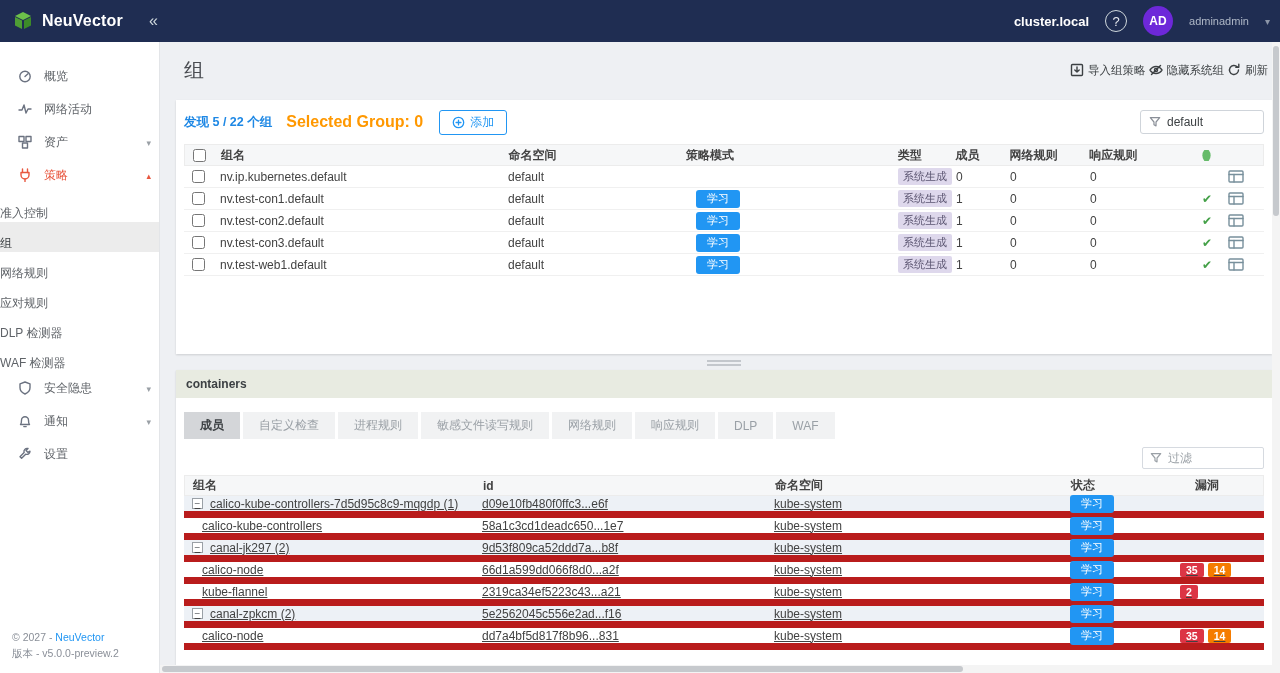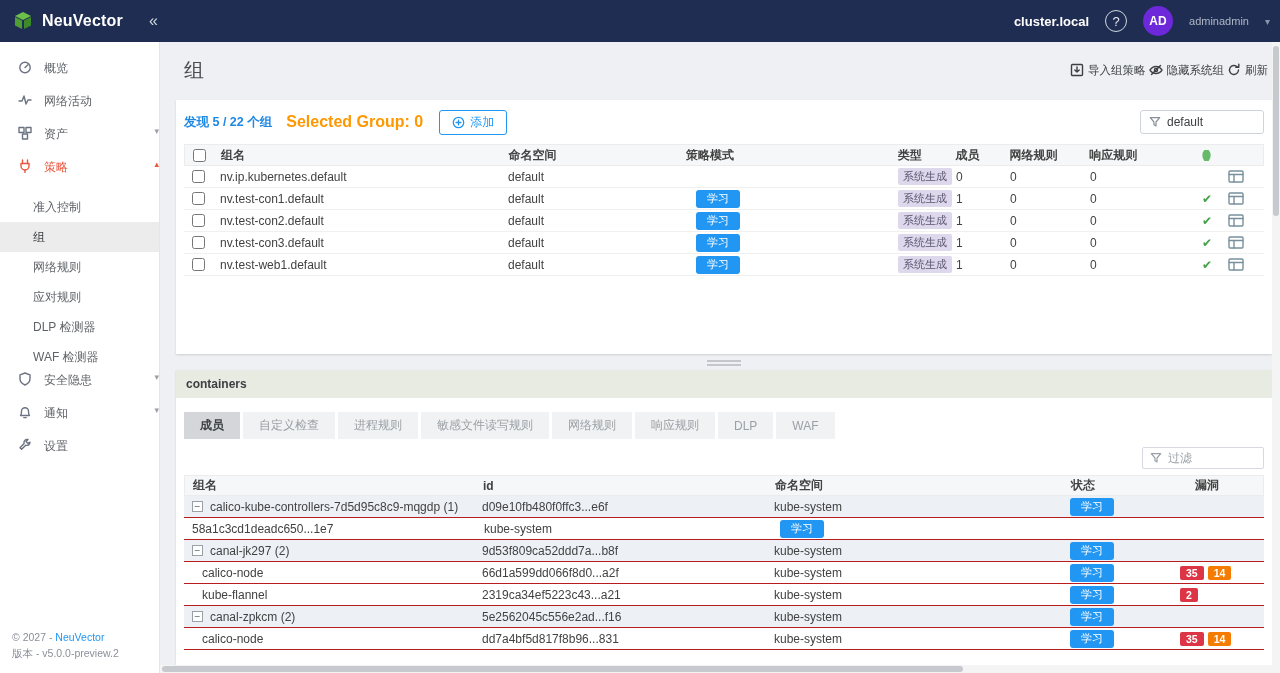--- a/index.html
+++ b/index.html
@@ -13,26 +13,26 @@
   .topbar-right { margin-left:auto; display:flex; align-items:center; gap:16px; padding-right:10px; }
   .cluster { font-size:13px; font-weight:bold; }
   .help-circle { width:22px; height:22px; border:1px solid #cfd8dc; border-radius:50%; display:flex; align-items:center; justify-content:center; font-size:13px; color:#e8eaf0; cursor:pointer; }
   .avatar { width:30px; height:30px; border-radius:50%; background:#6d28d9; color:#fff; font-size:12px; font-weight:bold; display:flex; align-items:center; justify-content:center; }
   .user-block { display:flex; flex-direction:row; line-height:13px; font-size:11px; color:#aeb7c6; }
   .user-caret { color:#8b95a8; font-size:10px; cursor:pointer; }
 
   
   .sidebar { position:absolute; top:42px; left:0; width:160px; bottom:0; background:#fff; border-right:1px solid #e3e5e8; z-index:10; }
   .menu { padding-top:18px; }
-  .menu-item { height:33px; display:flex; padding:0 0 0 18px; color:#5f6368; font-size:12px; cursor:pointer; }
+  .menu-item { height:33px; display:flex; align-items:center; padding:0 8px 0 18px; color:#5f6368; font-size:12px; cursor:pointer; }
   .menu-item .mi-icon { width:15px; height:15px; display:inline-flex; }
   .menu-item .label { margin-left:11px; flex:1; }
   .caret { color:#9aa0a6; font-size:9px; }
   .menu-item.policy, .menu-item.policy .caret { color:#e8573f; }
-  .sub-item { height:30px; display:flex; align-items:center; padding-left:33px; font-size:12px; color:#5f6368; cursor:pointer; }
+  .sub-item { height:30px; display:flex; align-items:flex-end; font-size:12px; color:#5f6368; cursor:pointer; }
   .sub-item.active { background:#ececec; color:#3c4043; }
   .side-footer { position:absolute; left:12px; bottom:12px; font-size:10.5px; color:#8a8f98; line-height:16px; }
   .side-footer a { color:#2196f3; text-decoration:none; }
 
   
   .main { position:absolute; left:160px; top:42px; right:8px; bottom:0; background:#eef0f3; overflow:hidden; }
   .page-header { position:absolute; top:0; left:24px; right:4px; height:56px; display:flex; align-items:center; }
   .page-title { font-size:20px; color:#4a4d52; font-weight:400; }
   .page-actions { margin-left:auto; display:flex; align-items:center; gap:3px; font-size:11.5px; color:#3c4043; white-space:nowrap; }
   .page-action { display:flex; align-items:center; gap:4px; cursor:pointer; }
@@ -76,21 +76,21 @@
   .tabs { display:flex; gap:3px; margin:14px 0 0 8px; }
   .tab { height:27px; display:flex; align-items:center; padding:0 16px; background:#f1f2f3; color:#9aa0a6; font-size:12px; cursor:pointer; }
   .tab.active { background:#d4d6d9; color:#3c4043; font-weight:bold; }
   .detail-filter-row { display:flex; justify-content:flex-end; padding:8px 8px 6px 8px; }
   .filter-input { width:122px; height:22px; border:1px solid #d6dae0; border-radius:2px; display:flex; align-items:center; gap:6px; padding:0 7px; }
   .filter-input input { border:none; outline:none; width:80px; font-size:12px; font-family:inherit; color:#3c4043; }
   .filter-input input::placeholder { color:#9aa0a6; }
 
   .d-header, .d-row { display:flex; align-items:center; margin:0 8px; }
   .d-header { height:21px; background:#f6f7f8; border:1px solid #ececec; font-weight:bold; color:#424242; font-size:12px; }
-  .d-row { height:22px; border-bottom:1px solid #b91c1c; font-size:12px; color:#424242; }
+  .d-row { height:22px; border-bottom:7px solid #b91c1c; font-size:12px; color:#424242;text-decoration:underline; }
   .d-row.parent { background:#edf1f6; }
   .dc-name { width:290px; display:flex; align-items:center; }
   .dc-id { width:292px; }
   .dc-ns { width:296px; }
   .dc-status { width:110px; overflow:visible; }
   .dc-status .badge-learn { margin-left:0; }
   .dc-vuln { flex:1; display:flex; align-items:center; gap:4px; }
   .dc-vuln-head { padding-left:22px; }
   .tree-toggle { width:11px; height:11px; border:1px solid #9aa0a6; background:#fff; display:inline-flex; align-items:center; justify-content:center; margin-right:7px; cursor:pointer; flex:none; }
   .tree-toggle::before { content:"−"; font-size:10px; line-height:1; color:#5f6368; }
@@ -443,20 +443,23 @@
       <span class="col dc-name">
           <span class="tree-toggle"></span>
           <span>calico-kube-controllers-7d5d95c8c9-mqgdp (1)</span>
         </span>
       <span class="col dc-id">d09e10fb480f0ffc3...e6f</span>
       <span class="col dc-ns">kube-system</span>
       <span class="col dc-status"><span class="badge-learn">学习</span></span>
       <span class="col dc-vuln"></span>
     </div>
     <div class="d-row">
+      <span class="col dc-name child-indent">
+          <span>calico-kube-controllers</span>
+        </span>
       <span class="col dc-id">58a1c3cd1deadc650...1e7</span>
       <span class="col dc-ns">kube-system</span>
       <span class="col dc-status"><span class="badge-learn">学习</span></span>
       <span class="col dc-vuln"></span>
     </div>
     <div class="d-row parent">
       <span class="col dc-name">
           <span class="tree-toggle"></span>
           <span>canal-jk297 (2)</span>
         </span>

